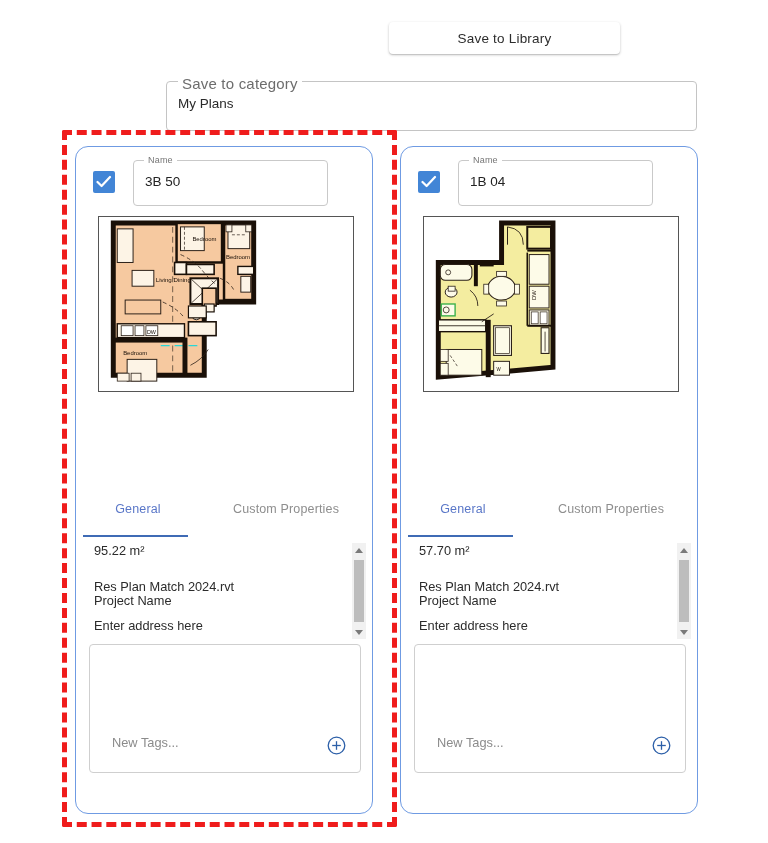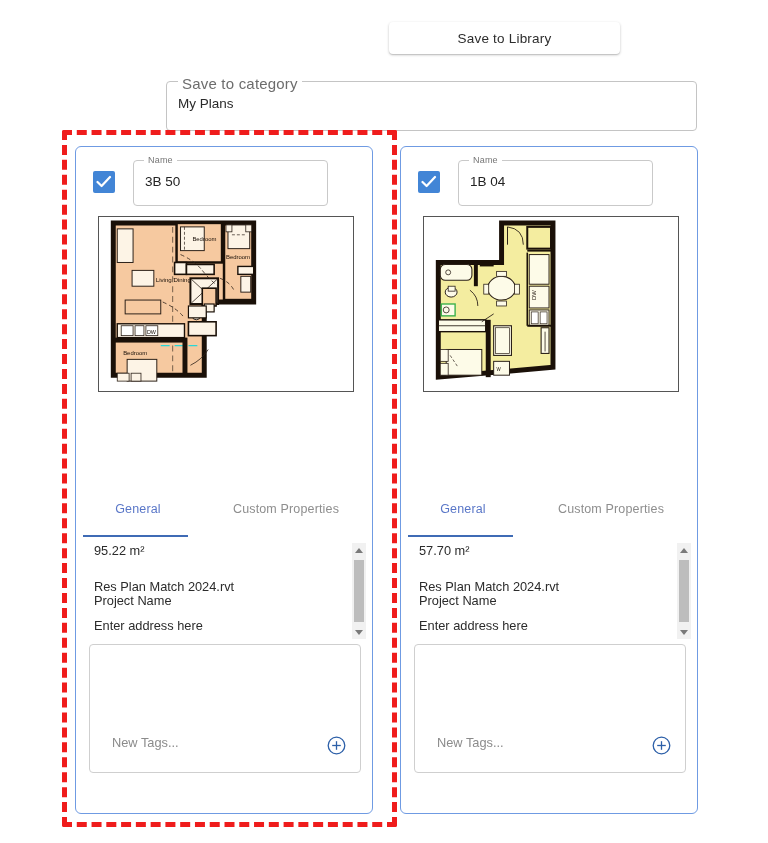--- a/index.html
+++ b/index.html
@@ -49,21 +49,21 @@
   
   .highlight-rect {
     position:absolute; left:62px; top:130px; width:335px; height:697px;
     border:5px dashed #ef1c1c; border-radius:2px;
     pointer-events:none; z-index:40;
   }
 
   
   .card {
     position:absolute; top:146px; width:298px; height:668px;
-    border:1px solid #6f9be3; border-radius:6px; background:#fff;
+    border:1px solid #6f9be3; border-radius:13px; background:#fff;
   }
   #card-0 { left:75px; }
   #card-1 { left:400px; }
 
   .card-cb {
     position:absolute; left:17px; top:24px; width:22px; height:22px;
     background:#4285d6; border-radius:2px; cursor:pointer;
   }
   .card-cb svg { position:absolute; left:3px; top:4px; }
 

